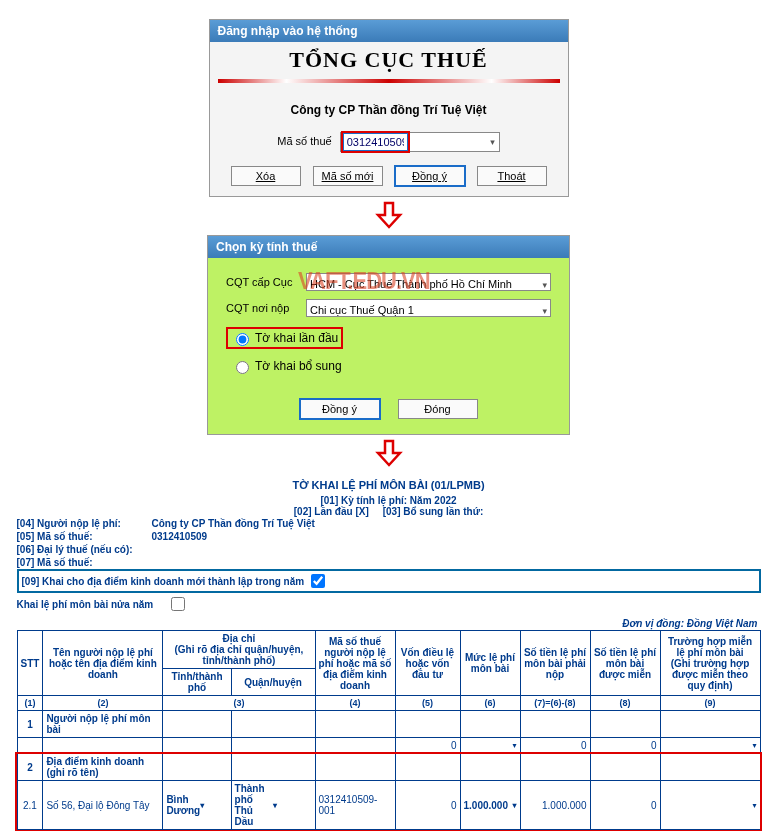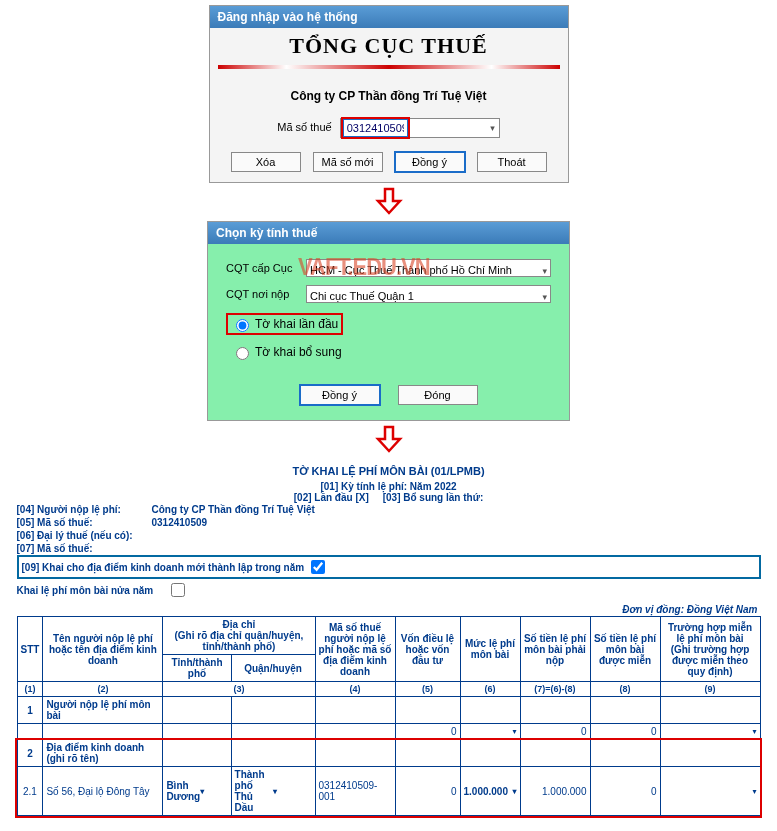--- a/index.html
+++ b/index.html
@@ -1,40 +1,40 @@
 <!DOCTYPE html>
 <html><head>
 <meta charset="utf-8">
 <style>
   * { box-sizing: border-box; }
   body { margin: 0; font-family: Arial, sans-serif; font-size: 11px; background: #fff; width: 777px; }
   
   
-  .win1 { width: 360px; margin: 5px auto 0; border: 1px solid #999; background: #f4f4f4; }
+  .win1 { width: 360px; margin: 19px auto 0; border: 1px solid #999; background: #f4f4f4; }
   .titlebar { background: linear-gradient(#5a9cd6, #3b7bb8); color: #fff; font-size: 12px; font-weight: bold; padding: 4px 8px; }
   .tct-head { text-align: center; padding: 5px 0 2px; }
   .tct-head h1 { margin: 0; font-size: 22px; font-family: "Times New Roman", serif; font-weight: bold; letter-spacing: 1px; }
   .redbar { height: 4px; background: linear-gradient(to right, #c00, #fff 20%, #c00 50%, #fff 80%, #c00); margin: 4px 8px 10px; }
   .company { text-align: center; font-size: 12px; font-weight: bold; padding: 10px 0 15px; }
   .field-row { text-align: center; padding-bottom: 14px; }
   .field-row label { font-size: 11px; margin-right: 5px; }
   .mst-wrap { display: inline-block; border: 2px solid #d00; padding: 2px 2px 2px 2px; }
   .mst-input { width: 65px; font-size: 11px; border: 1px solid #1a6cc8; padding: 2px 3px; background: #fff; color: #006; }
   .mst-combo { display: inline-flex; border: 1px solid #888; background: #fff; width: 160px; height: 20px; align-items: center; vertical-align: middle; }
   .mst-combo .sel-arrow { margin-left: auto; font-size: 9px; padding: 0 4px; color: #555; }
-  .btn-row { display: flex; justify-content: center; gap: 12px; padding: 0 10px 10px; }
+  .btn-row { display: flex; justify-content: center; gap: 12px; padding: 0 10px 10px; text-decoration: underline; }
   .btn { background: #fafafa; border: 1px solid #888; font-size: 11px; padding: 3px 0; width: 70px; cursor: pointer; }
   .btn.hl { border: 1px solid #1a6cc8; outline: 1px solid #1a6cc8; }
   
   
   .arrow-down { text-align: center; margin: 4px 0; }
   .arrow-down svg { width: 30px; height: 28px; }
   
   
-  .win2 { width: 363px; margin: 0 auto; border: 1px solid #999; background: #86efac; }
+  .win2 { width: 363px; margin: 0 auto; border: 1px solid #999; background: #bef264; }
   .win2-body { padding: 15px 18px 10px; position: relative; }
   .frm-row { display: flex; align-items: center; margin-bottom: 8px; }
   .frm-row label { width: 80px; font-size: 11px; }
   .frm-row select, .frm-row .combo { flex: 1; font-size: 11px; height: 18px; border: 1px solid #888; background: #fff; padding: 0 3px; }
   .combo { display: flex; align-items: flex-end; }
   .combo .sel-arrow { margin-left: auto; font-size: 9px; color: #555; }
   .year-row { text-align: center; margin: 8px 0 12px; }
   .year-box { display: inline-flex; align-items: center; border: 2px solid #d00; padding: 2px 4px; }
   .year-box label { font-size: 11px; margin-right: 8px; }
   .year-box input { width: 45px; font-size: 11px; border: 1px solid #888; text-align: center; background: #fff; }

